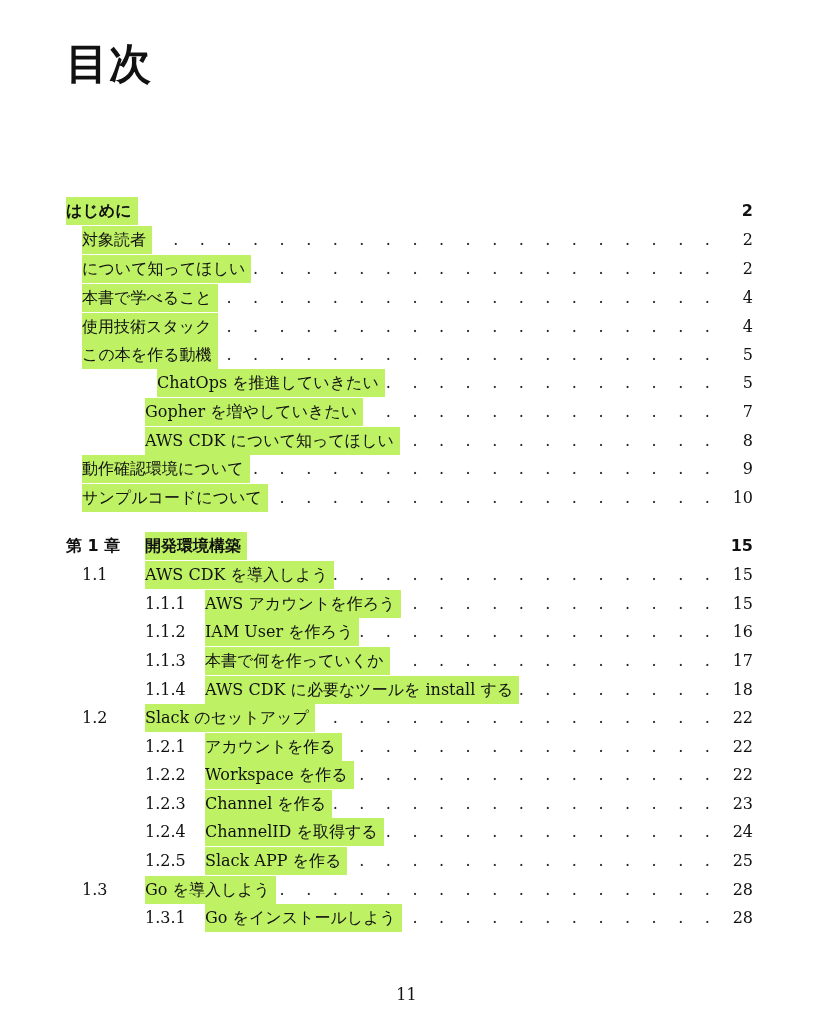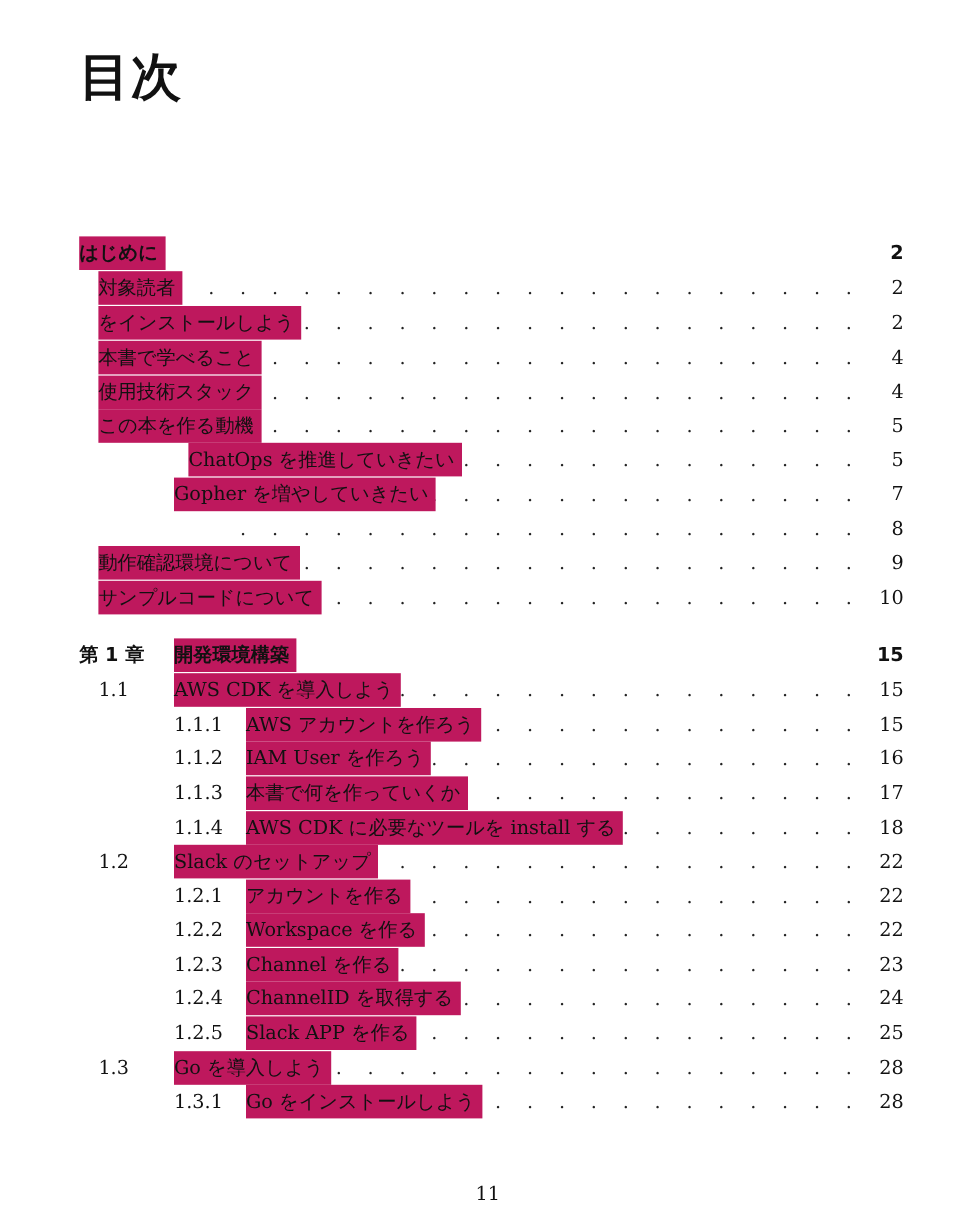--- a/index.html
+++ b/index.html
@@ -42,21 +42,21 @@
     }
     .row .num {
       position: absolute;
       top: 0;
       white-space: nowrap;
     }
     .row .label {
       position: absolute;
       top: 0;
       white-space: nowrap;
-      background: #be185d;
+      background: #bef264;
       padding-right: 6px;
       z-index: 2;
     }
     .row .leader {
       position: absolute;
       top: 0;
       right: 95px;
       overflow: hidden;
       white-space: nowrap;
       letter-spacing: 8.2px;
@@ -98,21 +98,21 @@
     <span class="label" style="left:66px">はじめに</span>
     <span class="page">2</span>
   </div>
 
   <div class="row" style="top:226px">
     <span class="label" style="left:82px">対象読者</span>
     <span class="leader" style="left:150px">. . . . . . . . . . . . . . . . . . . . . . . . . . . . . . . . . . . . . . . . . . . . . . . . . . . . . . . . . . . . . .</span>
     <span class="page">2</span>
   </div>
   <div class="row" style="top:255px">
-    <span class="label" style="left:82px">をインストールしよう</span>
+    <span class="label" style="left:82px">について知ってほしい</span>
     <span class="leader" style="left:150px">. . . . . . . . . . . . . . . . . . . . . . . . . . . . . . . . . . . . . . . . . . . . . . . . . . . . . . . . . . . . . .</span>
     <span class="page">2</span>
   </div>
   <div class="row" style="top:284px">
     <span class="label" style="left:82px">本書で学べること</span>
     <span class="leader" style="left:150px">. . . . . . . . . . . . . . . . . . . . . . . . . . . . . . . . . . . . . . . . . . . . . . . . . . . . . . . . . . . . . .</span>
     <span class="page">4</span>
   </div>
   <div class="row" style="top:313px">
     <span class="label" style="left:82px">使用技術スタック</span>
@@ -128,20 +128,21 @@
     <span class="label" style="left:157px">ChatOps を推進していきたい</span>
     <span class="leader" style="left:200px">. . . . . . . . . . . . . . . . . . . . . . . . . . . . . . . . . . . . . . . . . . . . . . . . . . . . . . . . . . . . . .</span>
     <span class="page">5</span>
   </div>
   <div class="row" style="top:398px">
     <span class="label" style="left:145px">Gopher を増やしていきたい</span>
     <span class="leader" style="left:200px">. . . . . . . . . . . . . . . . . . . . . . . . . . . . . . . . . . . . . . . . . . . . . . . . . . . . . . . . . . . . . .</span>
     <span class="page">7</span>
   </div>
   <div class="row" style="top:427px">
+    <span class="label" style="left:145px">AWS CDK について知ってほしい</span>
     <span class="leader" style="left:200px">. . . . . . . . . . . . . . . . . . . . . . . . . . . . . . . . . . . . . . . . . . . . . . . . . . . . . . . . . . . . . .</span>
     <span class="page">8</span>
   </div>
   <div class="row" style="top:455px">
     <span class="label" style="left:82px">動作確認環境について</span>
     <span class="leader" style="left:150px">. . . . . . . . . . . . . . . . . . . . . . . . . . . . . . . . . . . . . . . . . . . . . . . . . . . . . . . . . . . . . .</span>
     <span class="page">9</span>
   </div>
   <div class="row" style="top:484px">
     <span class="label" style="left:82px">サンプルコードについて</span>

